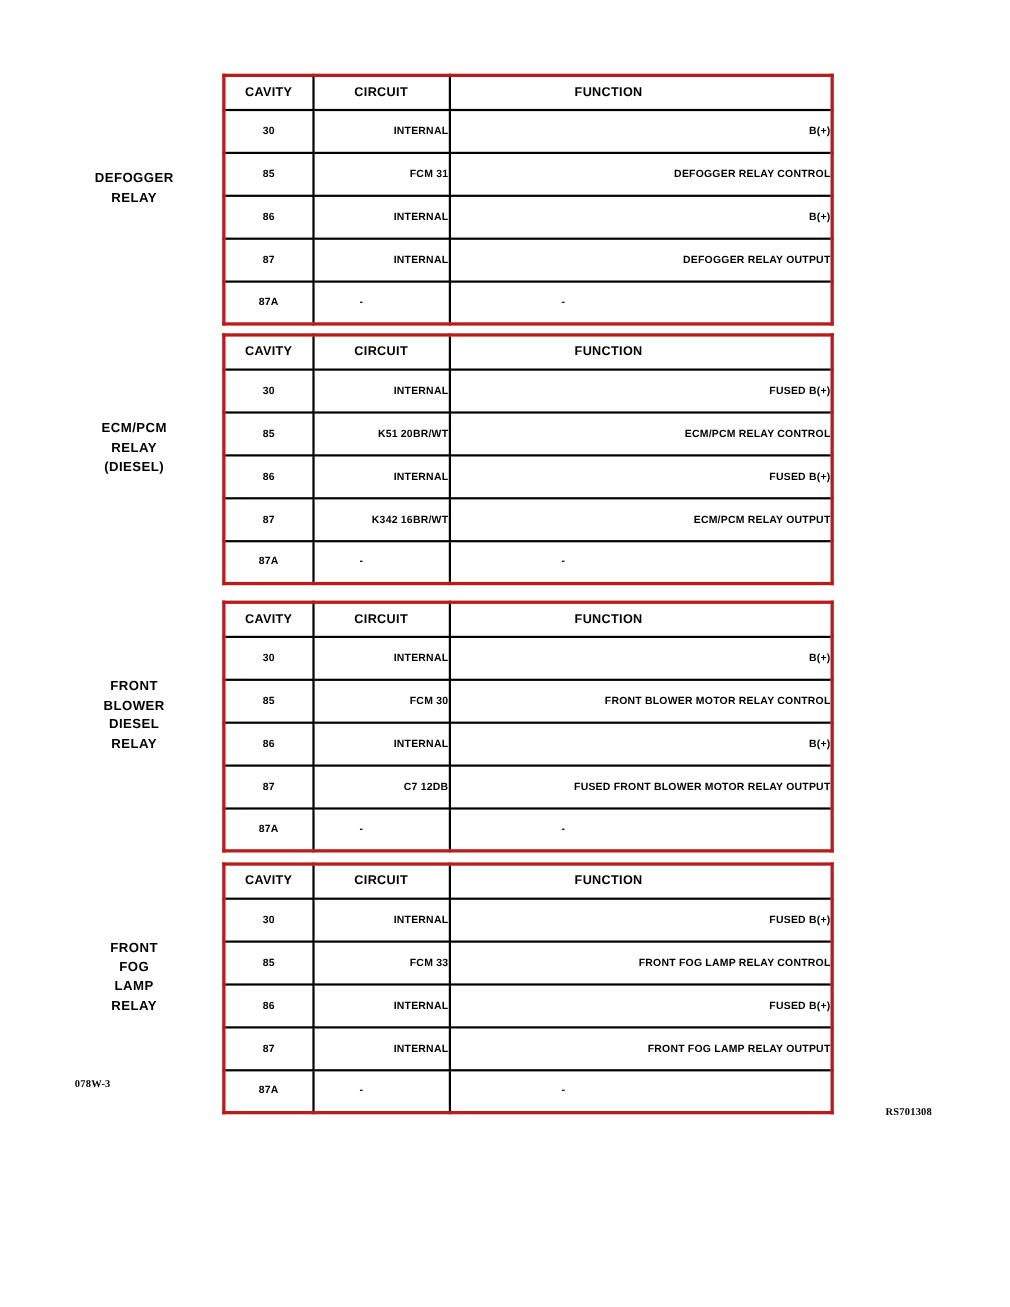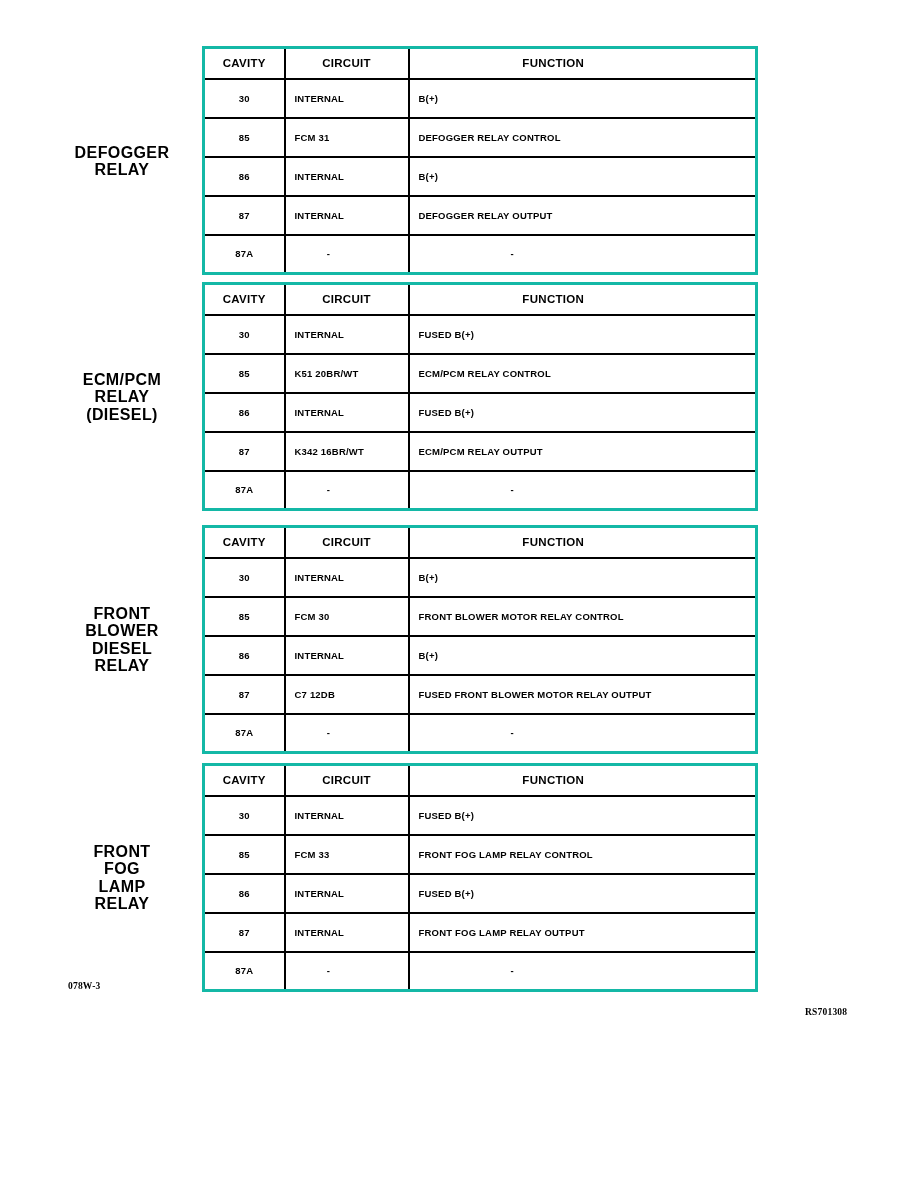--- a/index.html
+++ b/index.html
@@ -11,44 +11,45 @@
     font-weight: bold;
     color: #000;
     overflow: hidden;
   }
   .relay-section { position: absolute; left: 0; width: 918px; }
   .relay-label {
     position: absolute;
     left: 42px; width: 160px;
     top: 50%; transform: translateY(-50%);
     text-align: center;
-    font-size: 16px;
+    font-size: 12px;
     line-height: 17.5px;
     letter-spacing: 0.4px;
   }
   table.relay-table {
     border-collapse: collapse;
     table-layout: fixed;
     width: 553px;
     margin-left: 202px;
-    border: 3px solid #14b8a6;
+    border: 3px solid #b91c1c;
+    margin-top: 21px;
   }
   .relay-table th, .relay-table td {
     border: 2px solid #000;
     vertical-align: middle;
     overflow: hidden;
     white-space: nowrap;
   }
   .relay-table th { height: 31px; font-size: 11.5px; letter-spacing: 0.3px; text-align: center; }
   .relay-table td { height: 39px; font-size: 9.5px; letter-spacing: 0.2px; }
   .col0 { width: 81px; }
   .col1 { width: 124px; }
   .col2 { width: 348px; }
   td.col0 { text-align: center; }
-  td.col1, td.col2 { text-align: left; padding-left: 9px; }
+  td.col1, td.col2 { text-align: right; padding-left: 9px; }
   th.col2 { padding-right: 58px; }
   td.dash.col1 { text-align: center; padding-left: 0; padding-right: 36px; }
   td.dash.col2 { text-align: center; padding-left: 0; padding-right: 140px; }
   .footer-code {
     position: absolute;
     font-size: 9.5px;
     letter-spacing: 0.2px;
     font-family: Liberation Serif, serif;
   }
   #footer-left  { left: 68px;  top: 981px; }

